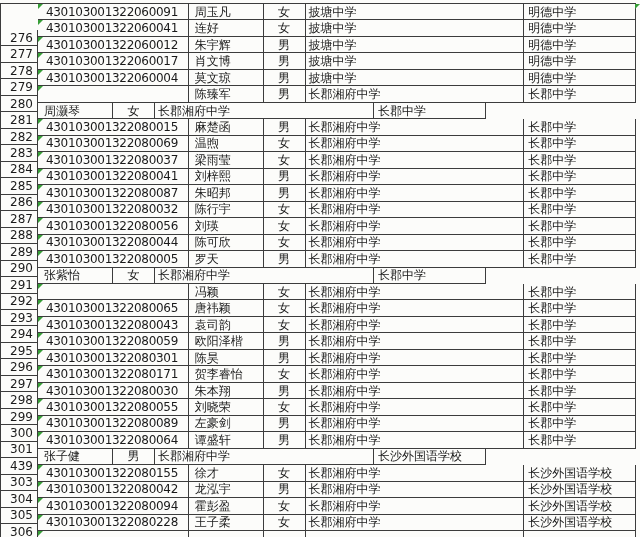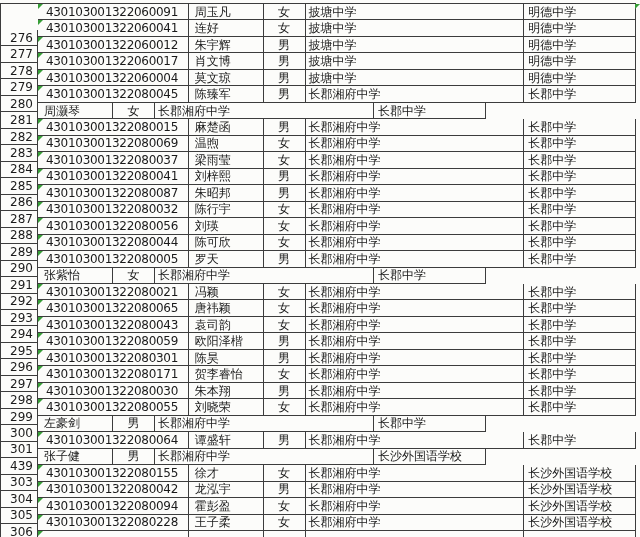--- a/index.html
+++ b/index.html
@@ -113,21 +113,20 @@
     <div class="cell c-name">莫文琼</div>
     <div class="cell c-gender">男</div>
     <div class="cell c-school">披塘中学</div>
     <div class="cell c-dest">明德中学</div>
   </div>
 
   <div class="row">
     <div class="cell c-num">281</div>
     <div class="cell c-id">
       <span class="tri"></span>
-      <span>430103001322080045</span>
     </div>
     <div class="cell c-name">陈臻军</div>
     <div class="cell c-gender">男</div>
     <div class="cell c-school">长郡湘府中学</div>
     <div class="cell c-dest">长郡中学</div>
   </div>
 
   <div class="row">
     <div class="cell c-num">282</div>
     <div class="cell c-name">周灏琴</div>
@@ -249,21 +248,20 @@
     <div class="cell c-name">张紫怡</div>
     <div class="cell c-gender">女</div>
     <div class="cell c-school">长郡湘府中学</div>
     <div class="cell c-dest">长郡中学</div>
   </div>
 
   <div class="row">
     <div class="cell c-num">293</div>
     <div class="cell c-id">
       <span class="tri"></span>
-      <span>430103001322080021</span>
     </div>
     <div class="cell c-name">冯颖</div>
     <div class="cell c-gender">女</div>
     <div class="cell c-school">长郡湘府中学</div>
     <div class="cell c-dest">长郡中学</div>
   </div>
 
   <div class="row">
     <div class="cell c-num">294</div>
     <div class="cell c-id">
@@ -343,20 +341,24 @@
       <span>430103001322080055</span>
     </div>
     <div class="cell c-name">刘晓荣</div>
     <div class="cell c-gender">女</div>
     <div class="cell c-school">长郡湘府中学</div>
     <div class="cell c-dest">长郡中学</div>
   </div>
 
   <div class="row">
     <div class="cell c-num">301</div>
+    <div class="cell c-id">
+      <span class="tri"></span>
+      <span>430103001322080089</span>
+    </div>
     <div class="cell c-name">左豪剑</div>
     <div class="cell c-gender">男</div>
     <div class="cell c-school">长郡湘府中学</div>
     <div class="cell c-dest">长郡中学</div>
   </div>
 
   <div class="row">
     <div class="cell c-num">439</div>
     <div class="cell c-id">
       <span class="tri"></span>

